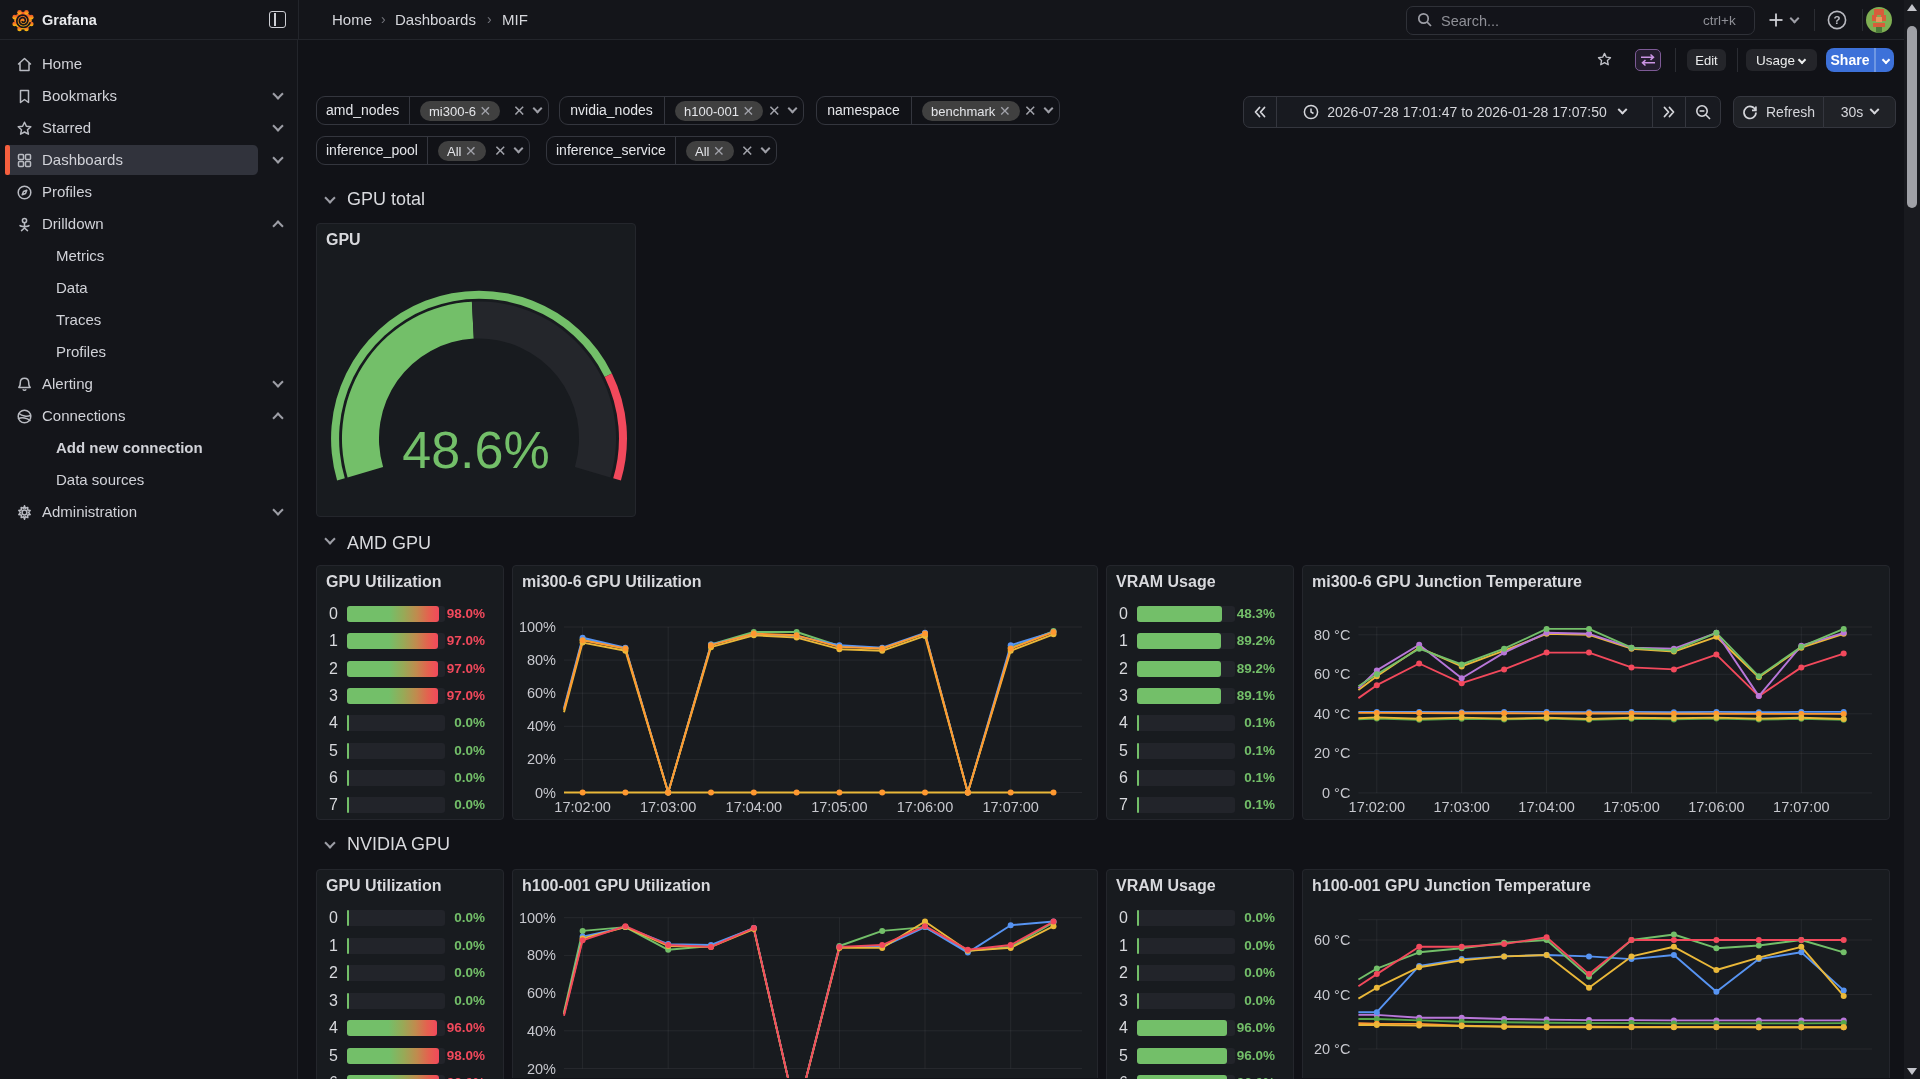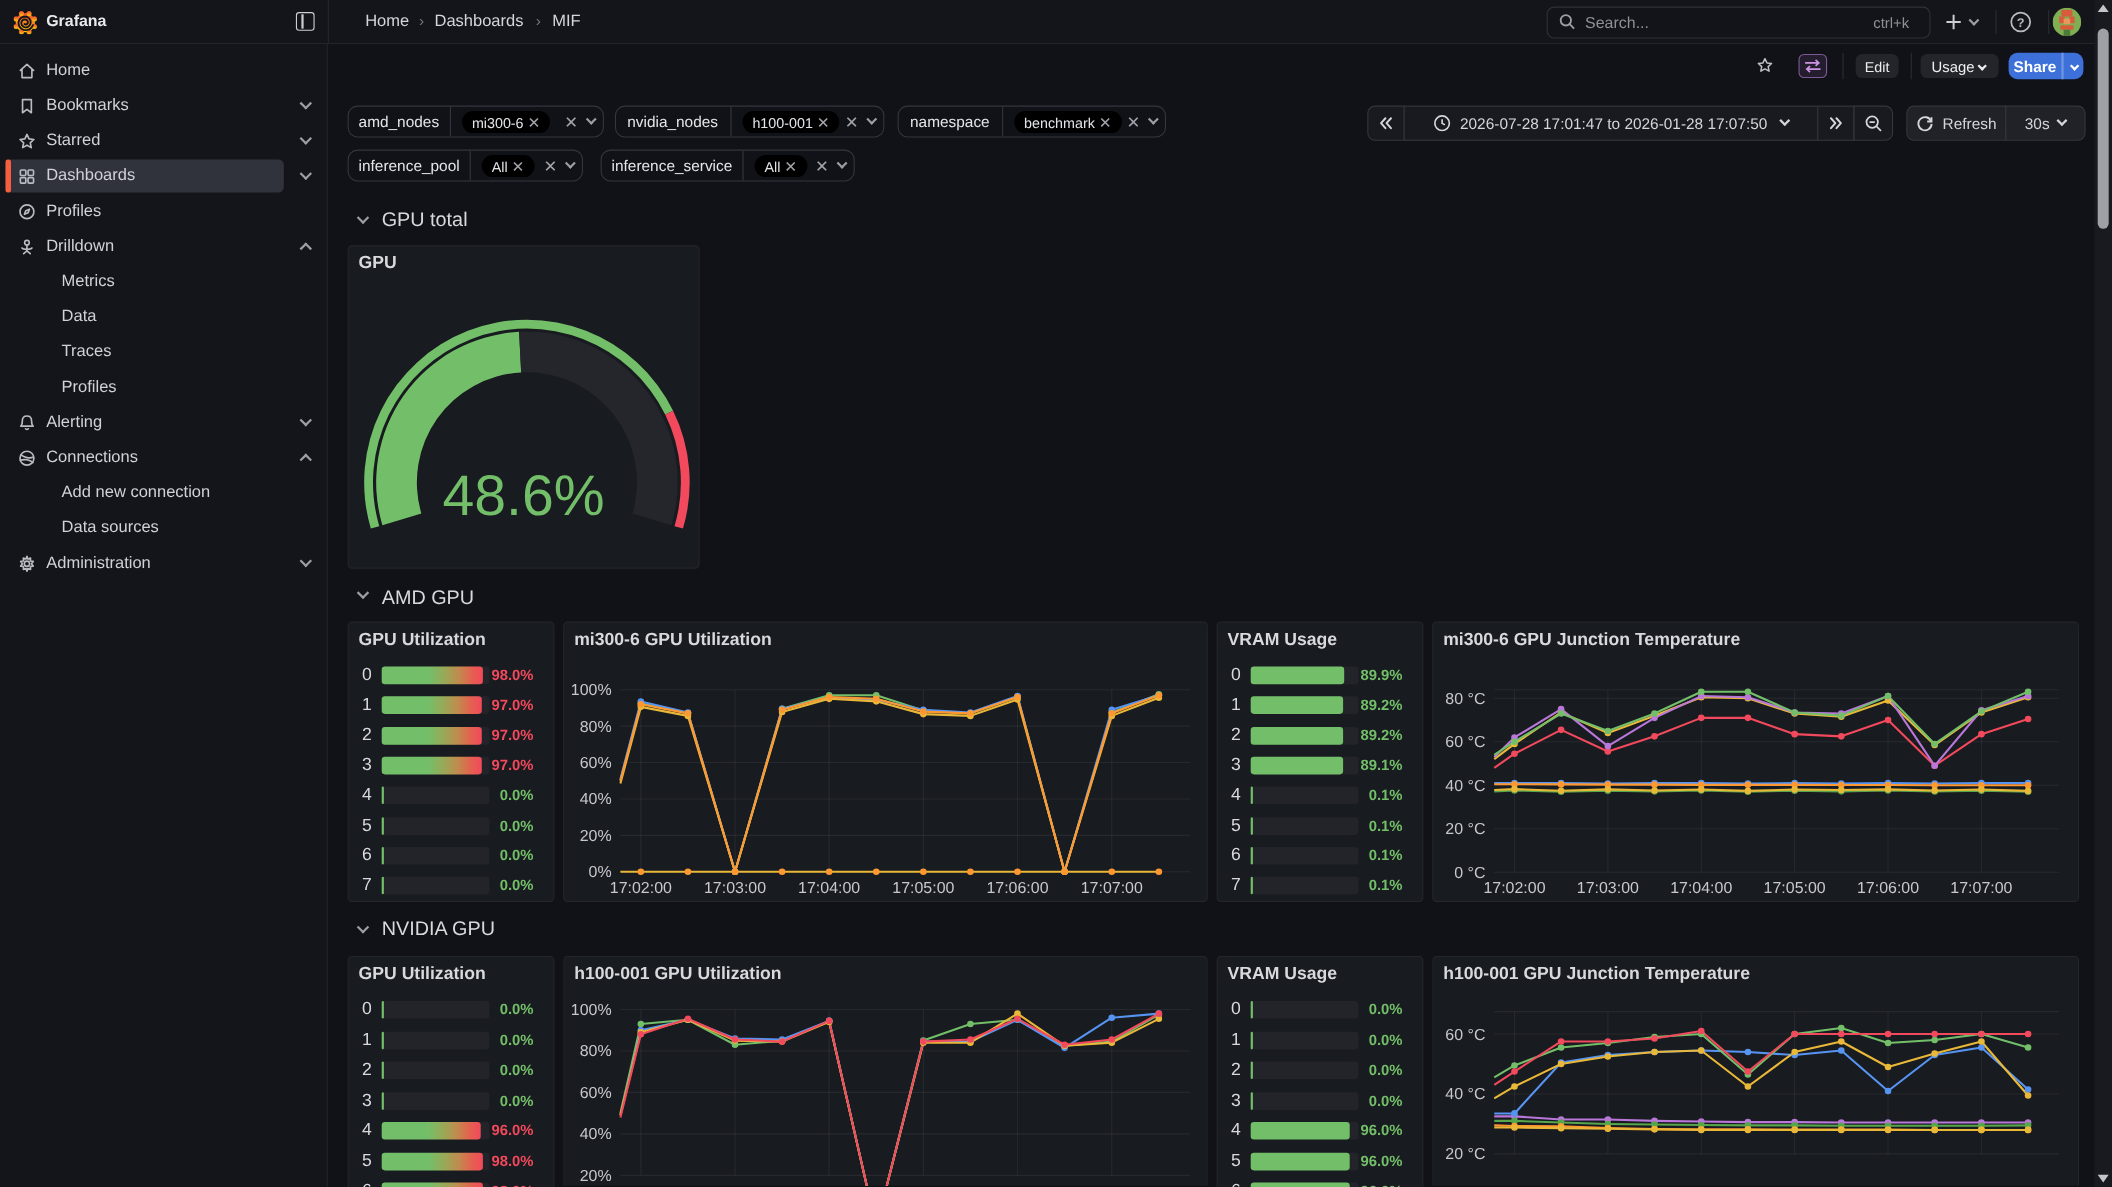--- a/index.html
+++ b/index.html
@@ -11,21 +11,21 @@
 .navsub{position:absolute;left:56px;font-size:15px;color:#d1d2d8;white-space:nowrap}
 .chev{position:absolute;width:9px;height:9px;border-right:2px solid #9d9ea6;border-bottom:2px solid #9d9ea6}
 .cd{transform:rotate(45deg)}.cu{transform:rotate(-135deg)}
 .barlabel{position:absolute;font-size:16px;color:#d8d9dd;text-align:right;width:30px}
 .barval{position:absolute;font-size:13.5px;font-weight:700;text-align:right;width:60px}
 .track{position:absolute;height:16px;background:#22242a;border-radius:3px}
 .bar{position:absolute;height:16px;border-radius:3px}
 .zline{position:absolute;width:2px;height:16px;background:#73bf69;border-radius:1px}
 .chip{position:absolute;border:1px solid #34363e;border-radius:9px;height:29px}
 .chiplab{position:absolute;top:0;height:27px;line-height:27px;font-size:14px;font-weight:500;color:#e4e5e9;padding:0 10px;border-right:1px solid #34363e}
-.chippill{position:absolute;top:3.5px;height:20px;line-height:20px;background:#000000;border-radius:11px;font-size:13px;font-weight:500;color:#e4e5e9;padding:0 9px;white-space:nowrap}
+.chippill{position:absolute;top:3.5px;height:20px;line-height:20px;background:#404040;border-radius:11px;font-size:13px;font-weight:500;color:#e4e5e9;padding:0 9px;white-space:nowrap}
 .xico{color:#a2a3ab;font-size:14px;font-weight:400}
 .tbtn{position:absolute;height:32px;border:1px solid #34363e;background:#181a20;color:#d5d6db;font-size:14px;font-weight:500;display:flex;align-items:center;justify-content:center}
 </style></head><body>
 
 <div class="abs" style="left:0;top:0;width:1920px;height:40px;background:#14151a;border-bottom:1px solid #23252b"></div>
 <svg class="abs" style="left:12px;top:9px" width="22" height="23" viewBox="0 0 22 23">
 <defs>
       <linearGradient id="glog" x1="0" y1="0" x2="0" y2="1">
         <stop offset="0" stop-color="#f1502c"></stop>
         <stop offset="0.55" stop-color="#f78c1e"></stop>
@@ -132,21 +132,21 @@
 <svg class="abs" style="left:16px;top:376px" width="17" height="17" viewBox="0 0 17 17" fill="none" stroke="#b9bbc2" stroke-width="1.5" stroke-linejoin="round" stroke-linecap="round">
     <path d="M8.5 2.2 C5.8 2.2 4.3 4.2 4.3 6.6 C4.3 10.4 2.8 11.4 2.8 11.4 H14.2 C14.2 11.4 12.7 10.4 12.7 6.6 C12.7 4.2 11.2 2.2 8.5 2.2 Z M7.2 13.8 C7.5 14.5 9.5 14.5 9.8 13.8"></path>
   </svg>
 <div class="chev cd" style="left:274px;top:378px;width:8px;height:8px"></div>
 <div class="navitem" style="top:407px;font-weight:500">Connections</div>
 <svg class="abs" style="left:16px;top:408px" width="17" height="17" viewBox="0 0 17 17" fill="none" stroke="#b9bbc2" stroke-width="1.5" stroke-linejoin="round" stroke-linecap="round">
     <circle cx="8.5" cy="8.5" r="6.3"></circle>
     <path d="M3 5.5 C6 8 11 9 14.5 7.5 M2.5 10.5 C6 9 11 10 14 12.5"></path>
   </svg>
 <div class="chev cu" style="left:274px;top:414px;width:8px;height:8px"></div>
-<div class="navsub" style="top:439px;font-weight:400">Add new connection</div>
+<div class="navsub" style="top:439px;font-weight:700">Add new connection</div>
 <div class="navsub" style="top:471px;font-weight:400">Data sources</div>
 <div class="navitem" style="top:503px;font-weight:500">Administration</div>
 <svg class="abs" style="left:16px;top:504px" width="17" height="17" viewBox="0 0 17 17" fill="none" stroke="#b9bbc2" stroke-width="1.5" stroke-linejoin="round" stroke-linecap="round">
     <circle cx="8.5" cy="8.5" r="2.4"></circle>
     <path d="M8.5 1.8 L9.3 4.2 L11.8 3.4 L11.6 6 L14.2 6.4 L12.6 8.5 L14.2 10.6 L11.6 11 L11.8 13.6 L9.3 12.8 L8.5 15.2 L7.7 12.8 L5.2 13.6 L5.4 11 L2.8 10.6 L4.4 8.5 L2.8 6.4 L5.4 6 L5.2 3.4 L7.7 4.2 Z"></path>
   </svg>
 <div class="chev cd" style="left:274px;top:506px;width:8px;height:8px"></div>
 <svg class="abs" style="left:1597px;top:52px" width="15" height="15" viewBox="0 0 20 20">
     <path d="M10 1.8 L12.4 6.9 L18 7.6 L13.9 11.4 L15 17 L10 14.2 L5 17 L6.1 11.4 L2 7.6 L7.6 6.9 Z" fill="none" stroke="#c0c1c8" stroke-width="1.8" stroke-linejoin="round"></path>
   </svg>
@@ -272,21 +272,21 @@
 <div class="barval" style="left:425px;top:769.8px;color:#73bf69">0.0%</div>
 <div class="barlabel" style="left:308px;top:796.1px">7</div>
 <div class="track" style="left:347px;top:797.1px;width:98px"></div>
 <div class="zline" style="left:347px;top:797.1px"></div>
 <div class="barval" style="left:425px;top:797.1px;color:#73bf69">0.0%</div>
 <div class="panel" style="left:1106px;top:565px;width:188px;height:255px"></div>
 <div class="ptitle" style="left:1116px;top:573px">VRAM Usage</div>
 <div class="barlabel" style="left:1098px;top:605.0px">0</div>
 <div class="track" style="left:1137px;top:606.0px;width:98px"></div>
 <div class="bar" style="left:1137px;top:606.0px;width:84.5px;background:#73bf69"></div>
-<div class="barval" style="left:1215px;top:606.0px;color:#73bf69">89.9%</div>
+<div class="barval" style="left:1215px;top:606.0px;color:#73bf69">48.3%</div>
 <div class="barlabel" style="left:1098px;top:632.3px">1</div>
 <div class="track" style="left:1137px;top:633.3px;width:98px"></div>
 <div class="bar" style="left:1137px;top:633.3px;width:83.8px;background:#73bf69"></div>
 <div class="barval" style="left:1215px;top:633.3px;color:#73bf69">89.2%</div>
 <div class="barlabel" style="left:1098px;top:659.6px">2</div>
 <div class="track" style="left:1137px;top:660.6px;width:98px"></div>
 <div class="bar" style="left:1137px;top:660.6px;width:83.8px;background:#73bf69"></div>
 <div class="barval" style="left:1215px;top:660.6px;color:#73bf69">89.2%</div>
 <div class="barlabel" style="left:1098px;top:686.9px">3</div>
 <div class="track" style="left:1137px;top:687.9px;width:98px"></div>

